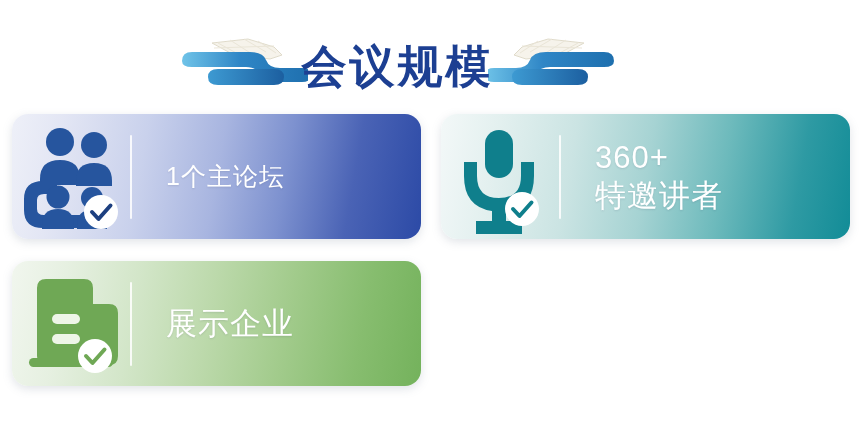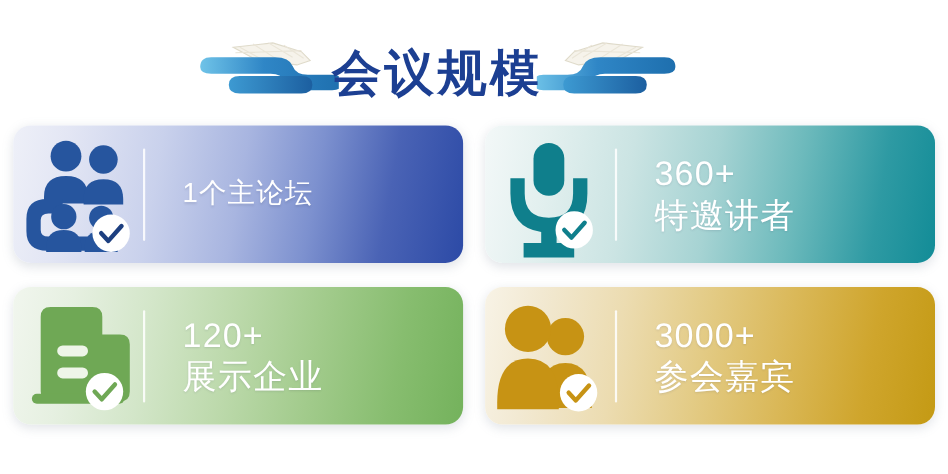--- a/index.html
+++ b/index.html
@@ -275,44 +275,18 @@
         <g>
           <circle cx="72" cy="82" r="17" fill="#ffffff"></circle>
           <path d="M63 82 l6.5 7 l12 -13.5" fill="none" stroke="#6fa855" stroke-width="4" stroke-linecap="round" stroke-linejoin="round"></path>
         </g>
       </svg>
     </div>
 
     <div class="divider"></div>
 
     <div class="card-text">
-      <span class="line">120+</span>
       <span class="line">展示企业</span>
     </div>
   </div>
 
-  <div class="card card-4">
-    <div class="card-bg"></div>
-
-    <div class="icon-wrap">
-      <svg width="100" height="100" viewBox="0 0 100 100">
-        <g fill="#c79314">
-          <circle cx="64" cy="32" r="17"></circle>
-          <path d="M40 92 q0 -36 24 -36 q24 0 24 36 v5 h-48 z"></path>
-          <circle cx="30" cy="25" r="21"></circle>
-          <path d="M2 92 q0 -40 28 -40 q28 0 28 40 v6 h-56 z"></path>
-        </g>
-        <g>
-          <circle cx="76" cy="83" r="17" fill="#ffffff"></circle>
-          <path d="M67 83 l6.5 7 l12 -13.5" fill="none" stroke="#c79314" stroke-width="4" stroke-linecap="round" stroke-linejoin="round"></path>
-        </g>
-      </svg>
-    </div>
-
-    <div class="divider"></div>
-
-    <div class="card-text">
-      <span class="line">3000+</span>
-      <span class="line">参会嘉宾</span>
-    </div>
-  </div>
 
 </div>
 
 </body></html>

